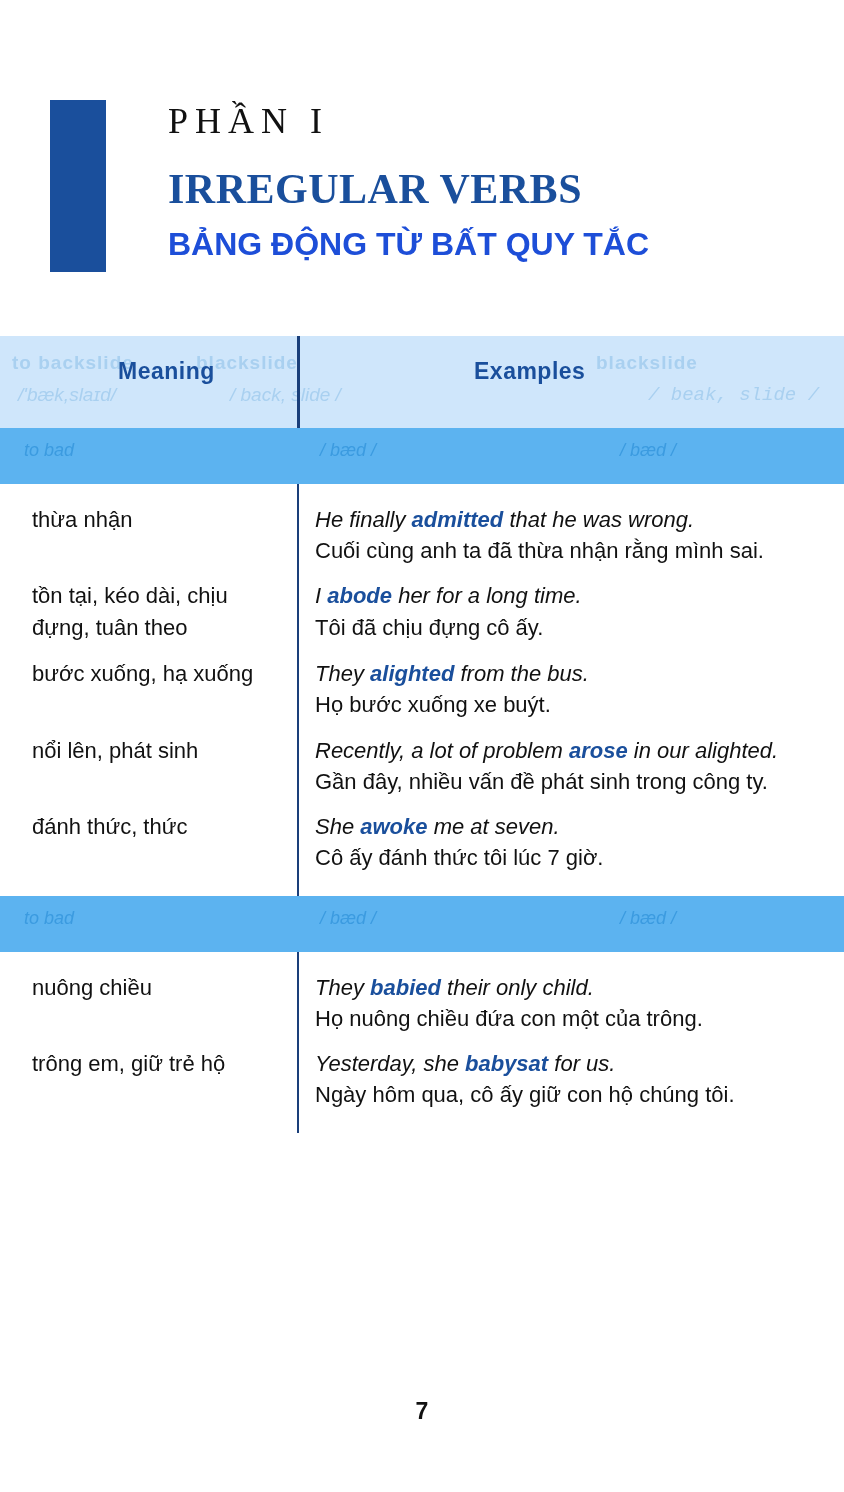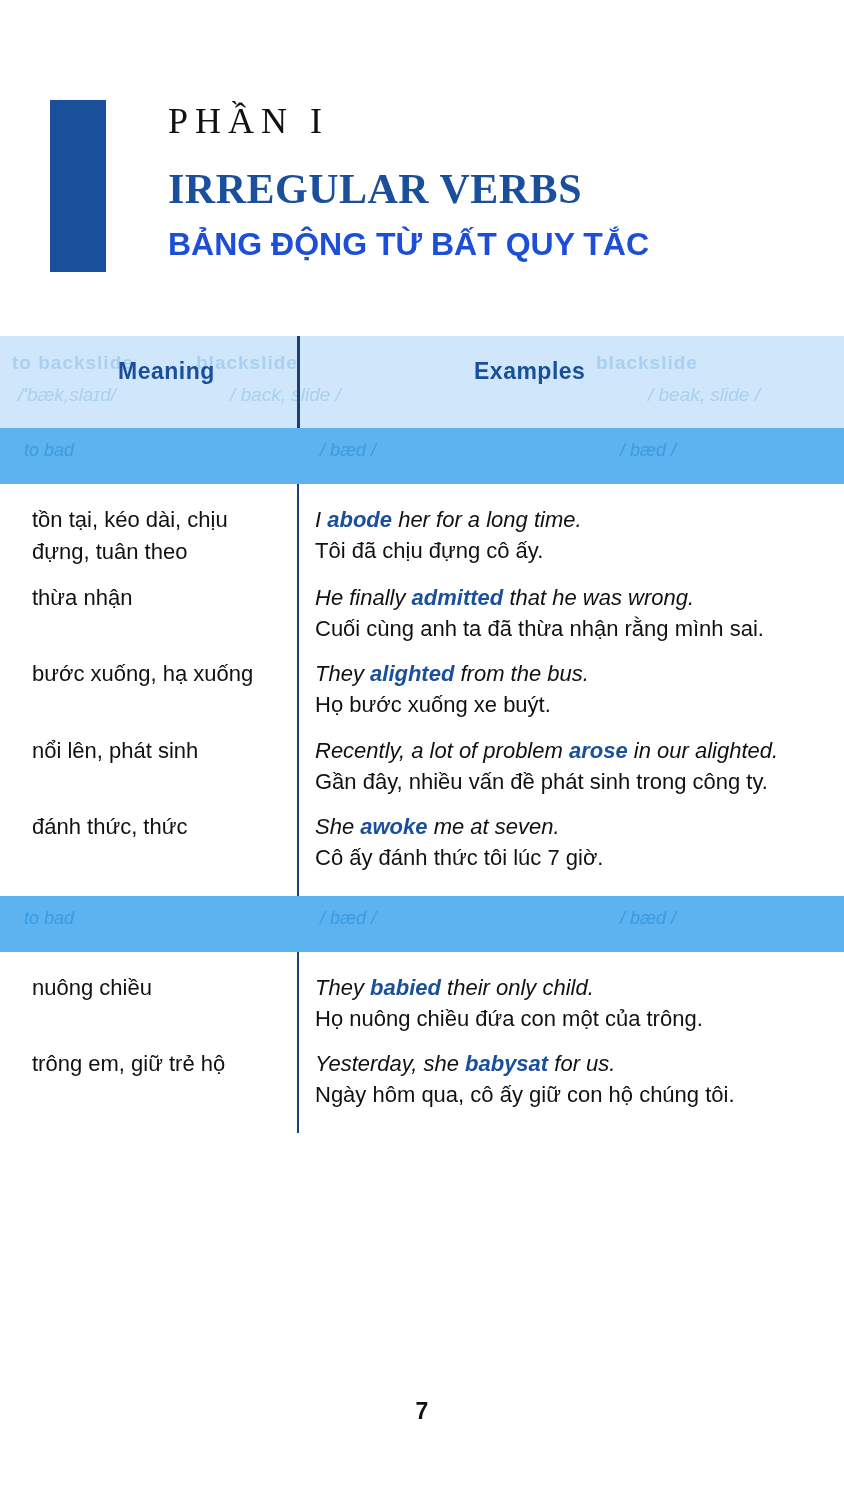--- a/index.html
+++ b/index.html
@@ -76,21 +76,21 @@
   .head-band .ghost {
     position: absolute;
     color: #a9d0f0;
     font-size: 19px;
     font-family: "Liberation Sans", sans-serif;
     white-space: nowrap;
   }
   .head-band .ghost.g1 { left: 196px; top: 16px; font-weight: bold; letter-spacing: 1px; }
   .head-band .ghost.g2 { left: 206px; top: 48px; font-style: italic; margin-left: 24px; }
   .head-band .ghost.g3 { left: 596px; top: 16px; font-weight: bold; letter-spacing: 1px; }
-  .head-band .ghost.g4 { left: 648px; top: 48px; font-style: italic; }
+  .head-band .ghost.g4 { left: 648px; top: 48px; font-style: italic; font-family: Liberation Mono, monospace; }
   .head-band .ghost.g5 { left: 12px; top: 16px; font-weight: bold; letter-spacing: 1px; }
   .head-band .ghost.g6 { left: 18px; top: 48px; font-style: italic; }
 
   .col-head {
     position: absolute;
     font-weight: bold;
     font-size: 23px;
     color: #1a4f9c;
     letter-spacing: 0.5px;
   }
@@ -214,32 +214,32 @@
     <div class="ghost s1">to bad</div>
     <div class="ghost s2">/ bæd /</div>
     <div class="ghost s3">/ bæd /</div>
   </div>
 
   <div class="section">
     <div class="divider-v"></div>
     <div class="rows">
 
       <div class="row">
+        <div class="cell-meaning">thừa nhận</div>
+        <div class="cell-example">
+          <span class="en"><span>He finally </span><b>admitted</b><span> that he was wrong.</span></span>
+          <span class="vi">Cuối cùng anh ta đã thừa nhận rằng mình sai.</span>
+        </div>
+      </div>
+
+      <div class="row">
         <div class="cell-meaning">tồn tại, kéo dài, chịu đựng, tuân theo</div>
         <div class="cell-example">
           <span class="en"><span>I </span><b>abode</b><span> her for a long time.</span></span>
           <span class="vi">Tôi đã chịu đựng cô ấy.</span>
-        </div>
-      </div>
-
-      <div class="row">
-        <div class="cell-meaning">thừa nhận</div>
-        <div class="cell-example">
-          <span class="en"><span>He finally </span><b>admitted</b><span> that he was wrong.</span></span>
-          <span class="vi">Cuối cùng anh ta đã thừa nhận rằng mình sai.</span>
         </div>
       </div>
 
       <div class="row">
         <div class="cell-meaning">bước xuống, hạ xuống</div>
         <div class="cell-example">
           <span class="en"><span>They </span><b>alighted</b><span> from the bus.</span></span>
           <span class="vi">Họ bước xuống xe buýt.</span>
         </div>
       </div>

